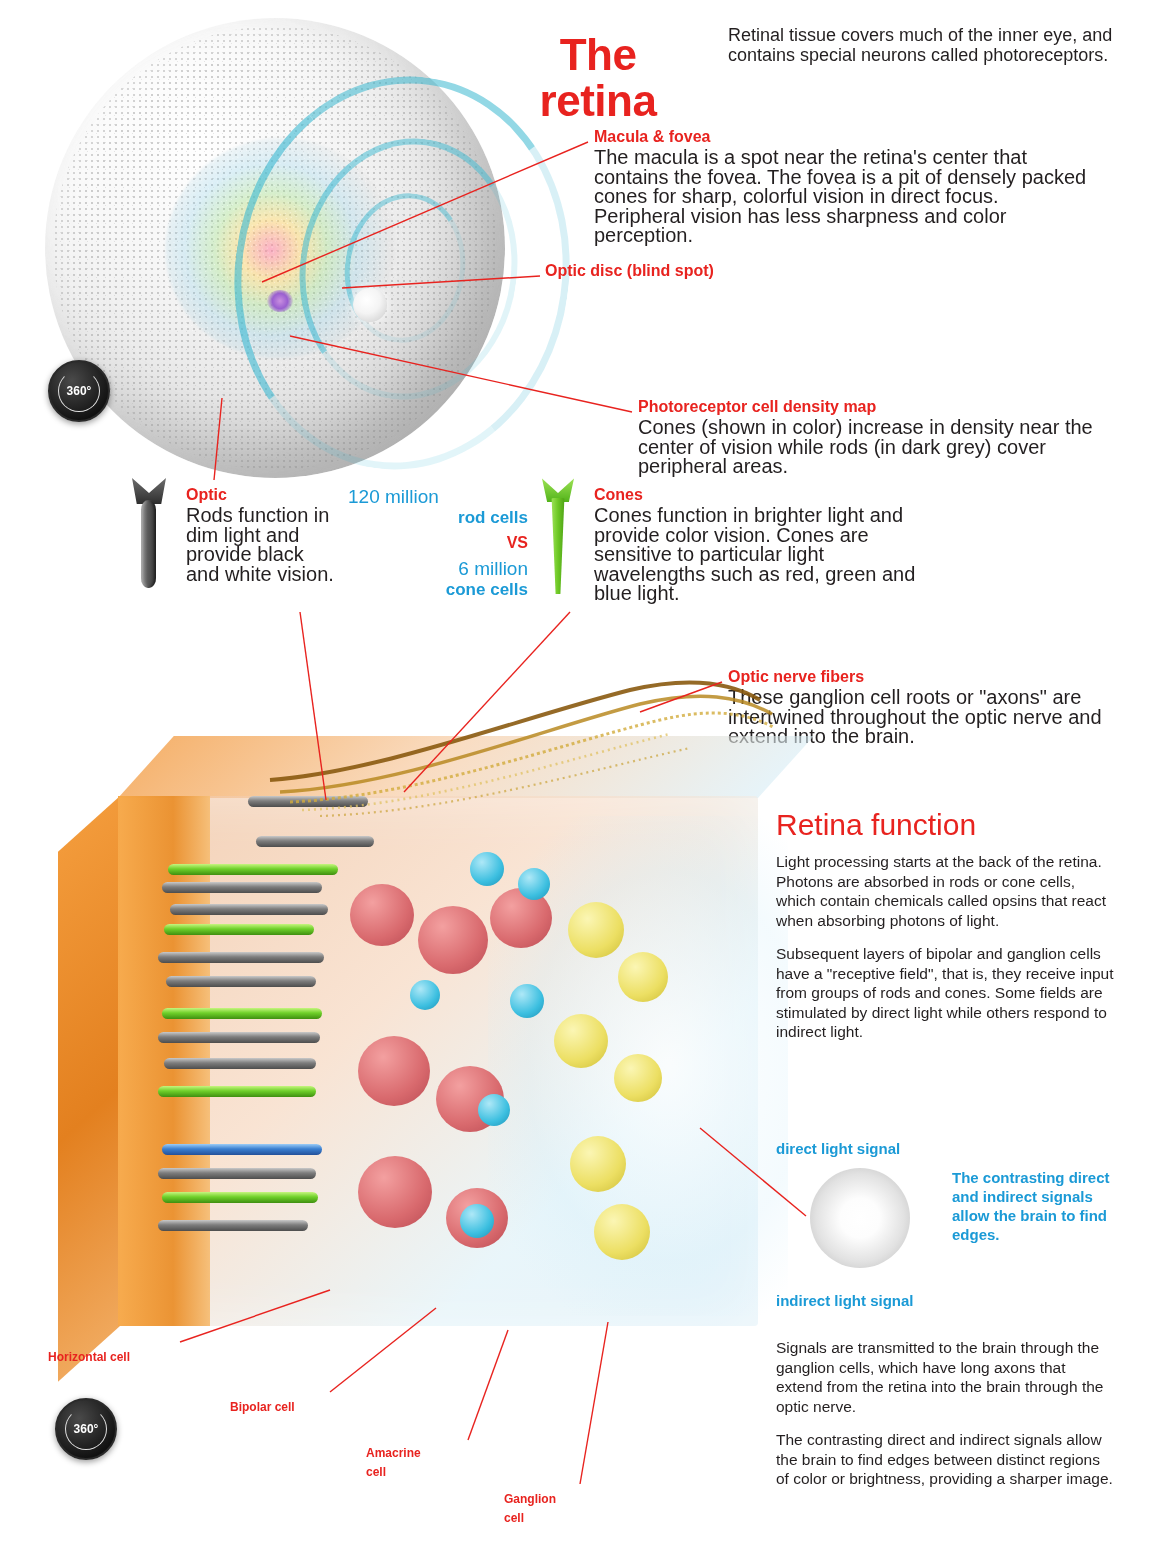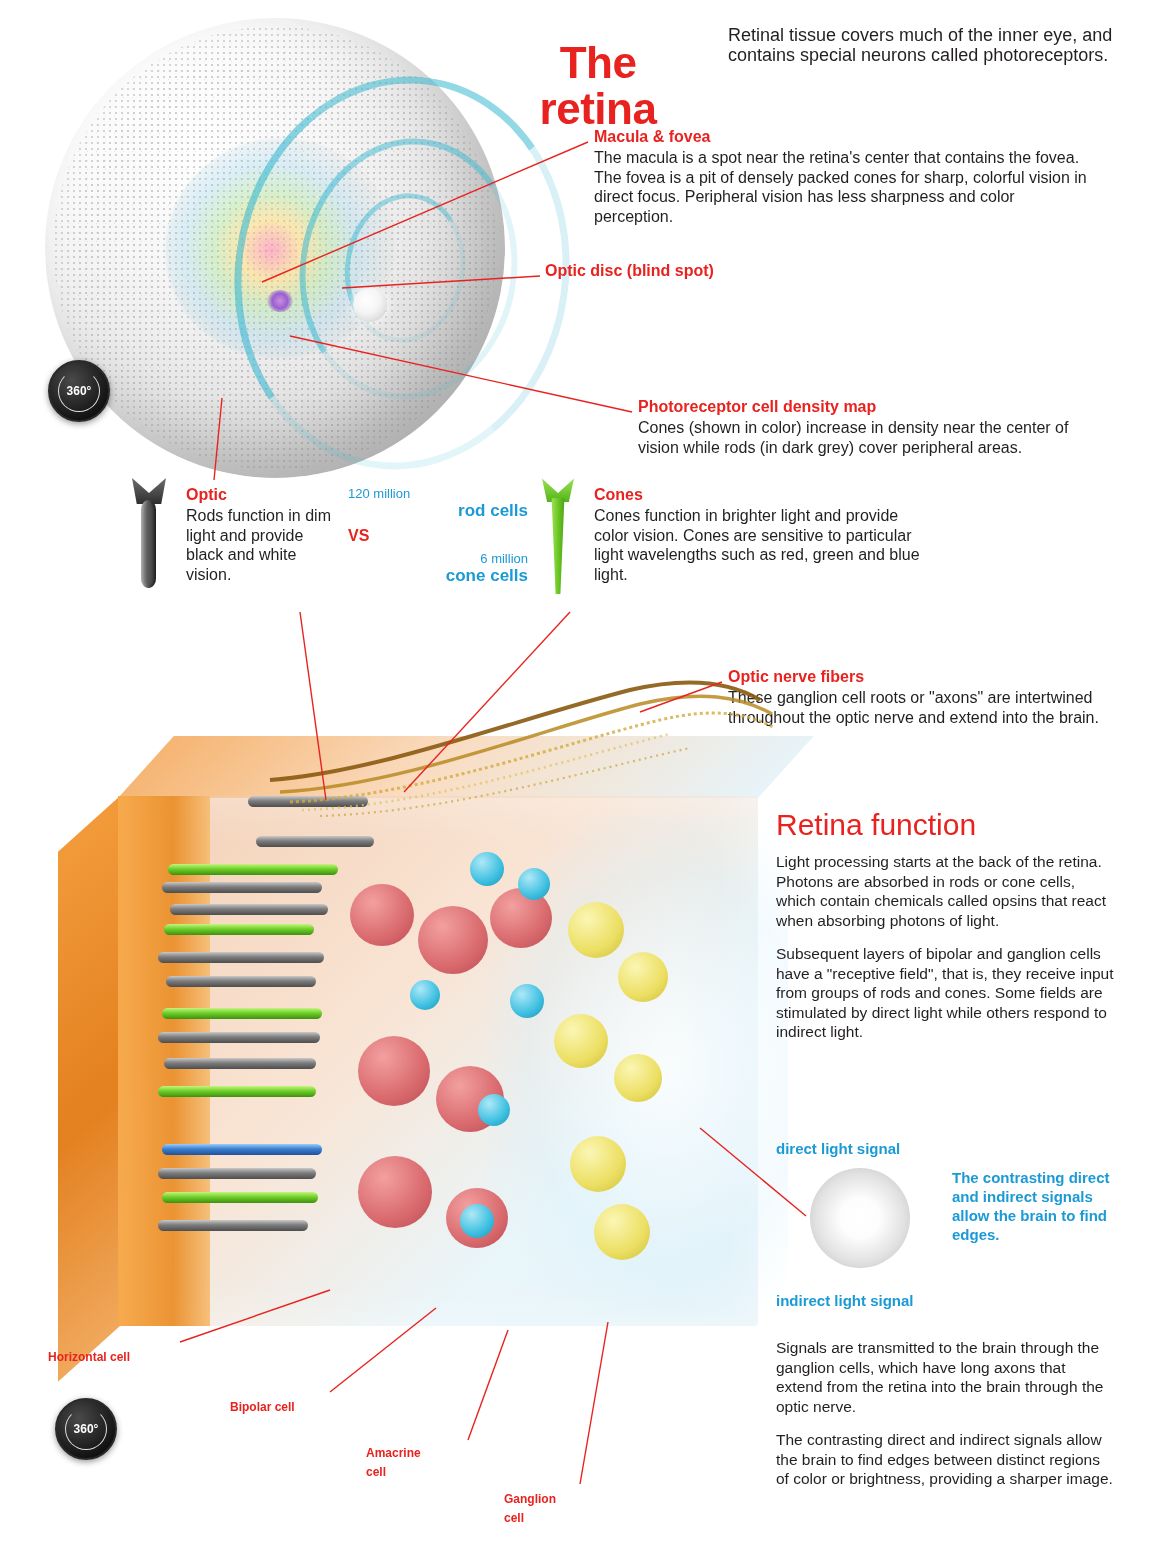--- a/index.html
+++ b/index.html
@@ -7,31 +7,30 @@
     width:1160px;height:1550px;position:relative;overflow:hidden;
     background:#ffffff;
     font-family:"Liberation Sans", sans-serif;
     color:#231f20;
   }
   .abs{position:absolute;}
   
   .title{
     font-size:44px;line-height:46px;font-weight:bold;color:#e8231f;
     letter-spacing:-0.5px;
-    margin-top:8px;
   }
   .intro{font-size:18px;line-height:20px;color:#231f20;}
   .callout-title{font-size:16px;font-weight:bold;color:#e8231f;margin-bottom:2px;}
-  .callout-body{font-size:16px;line-height:19.5px;color:#231f20;}
+  .callout-body{font-size:20px;line-height:19.5px;color:#231f20;}
   .section-title{font-size:30px;color:#e8231f;line-height:34px;}
   .para{font-size:15.5px;line-height:19.5px;color:#231f20;margin-bottom:14px;}
   .blue-bold{font-size:15px;font-weight:bold;color:#1b9ad6;}
   .blue-note{font-size:15px;line-height:19px;font-weight:bold;color:#1b9ad6;}
   .red-label{font-size:12px;font-weight:bold;color:#e8231f;line-height:19px;}
-  .stat-num{font-size:13px;color:#1b9ad6;}
+  .stat-num{font-size:19px;color:#1b9ad6;}
   .stat-lbl{font-size:17px;color:#1b9ad6;font-weight:bold;}
   .vs{font-size:16px;font-weight:bold;color:#e8231f;}
 
   
   .eye-wrap{left:45px;top:18px;width:470px;height:470px;}
   .eye-sphere{
     position:absolute;left:0;top:0;width:460px;height:460px;border-radius:50%;
     background:
       radial-gradient(circle at 33% 27%, rgba(255,255,255,0.95) 0%, rgba(245,245,245,0.75) 28%, rgba(215,215,215,0.55) 55%, rgba(175,175,175,0.45) 78%, rgba(140,140,140,0.5) 100%),
       radial-gradient(circle at 60% 70%, rgba(255,255,255,0.5), rgba(200,200,200,0.1) 60%);
@@ -231,21 +230,21 @@
   <div class="cone-body"></div>
 </div>
 <div class="abs" style="left:594px;top:486px;width:330px;">
   <div class="callout-title">Cones</div>
   <div class="callout-body">Cones function in brighter light and provide color vision. Cones are sensitive to particular light wavelengths such as red, green and blue light.</div>
 </div>
 
 <div class="abs" style="left:348px;top:486px;width:180px;">
   <div class="stat-num" style="text-align:left;">120 million</div>
   <div class="stat-lbl" style="text-align:right;">rod cells</div>
-  <div class="vs" style="text-align:left;margin:6px 0 6px 0;">VS</div>
+  <div class="vs" style="text-align:right;margin:6px 0 6px 0;">VS</div>
   <div class="stat-num" style="text-align:right;">6 million</div>
   <div class="stat-lbl" style="text-align:right;">cone cells</div>
 </div>
 
 <div class="abs" style="left:728px;top:668px;width:380px;">
   <div class="callout-title">Optic nerve fibers</div>
   <div class="callout-body">These ganglion cell roots or "axons" are intertwined throughout the optic nerve and extend into the brain.</div>
 </div>
 
 <div class="abs retina-block">

